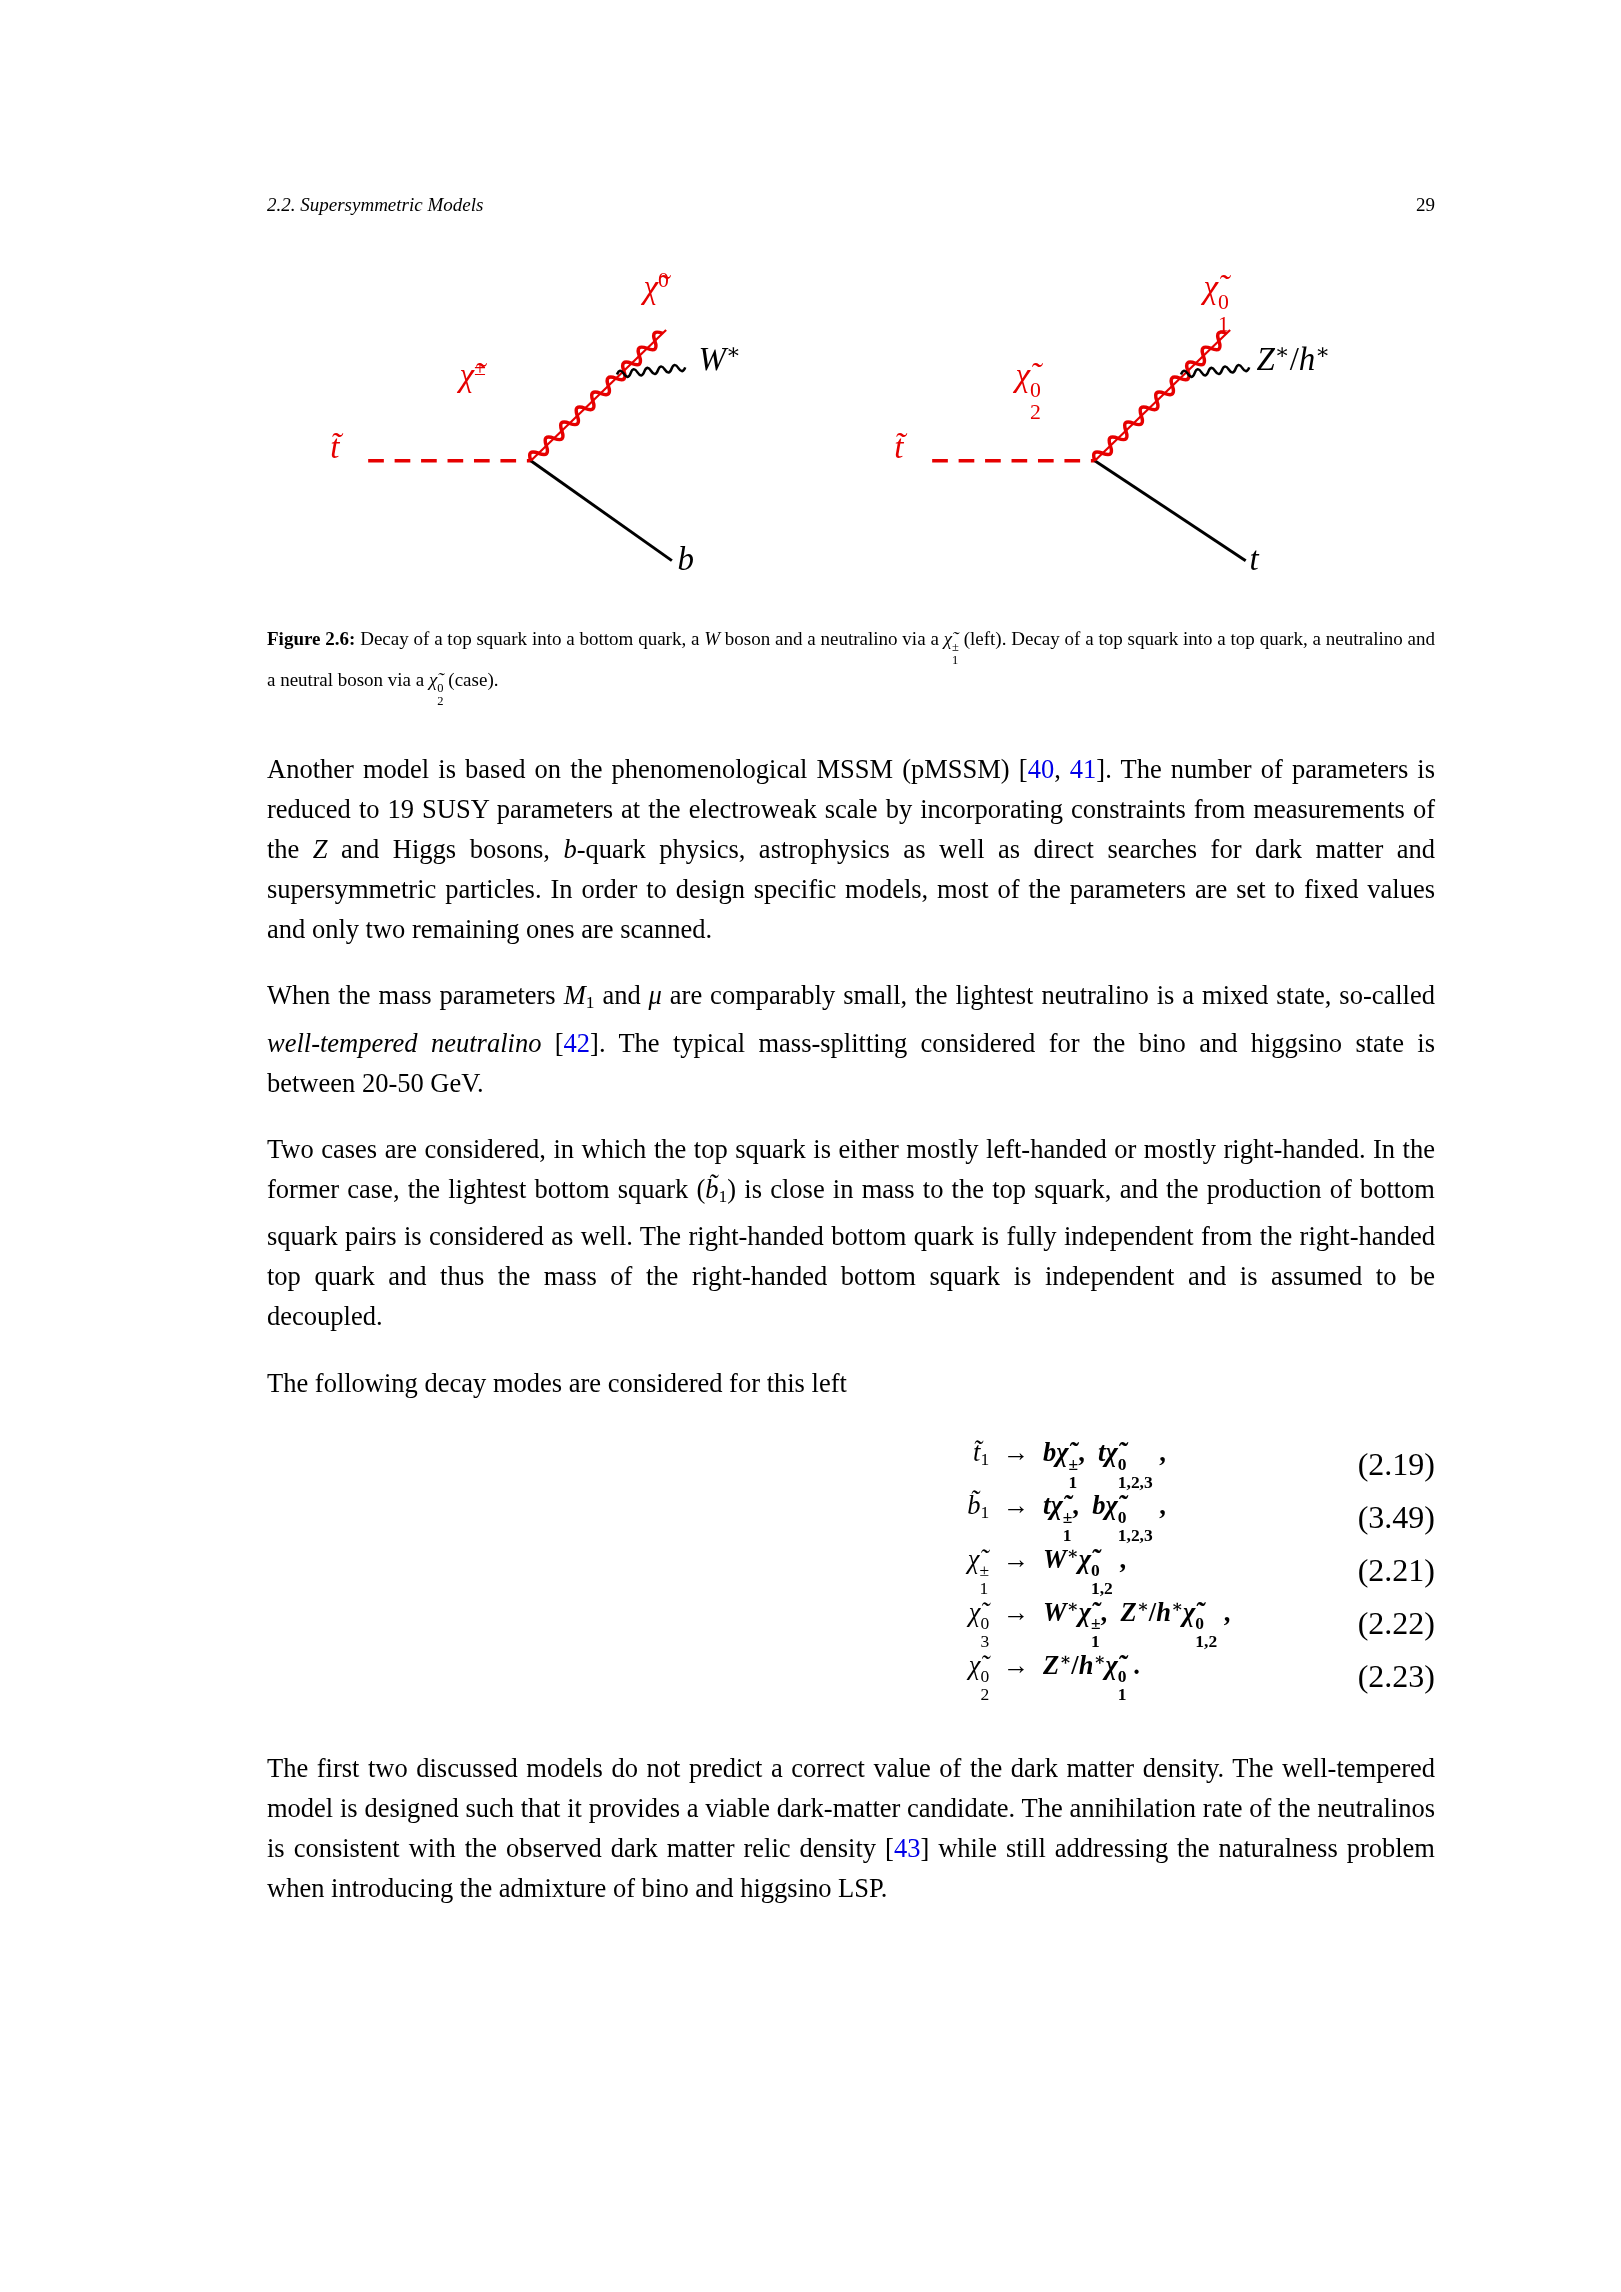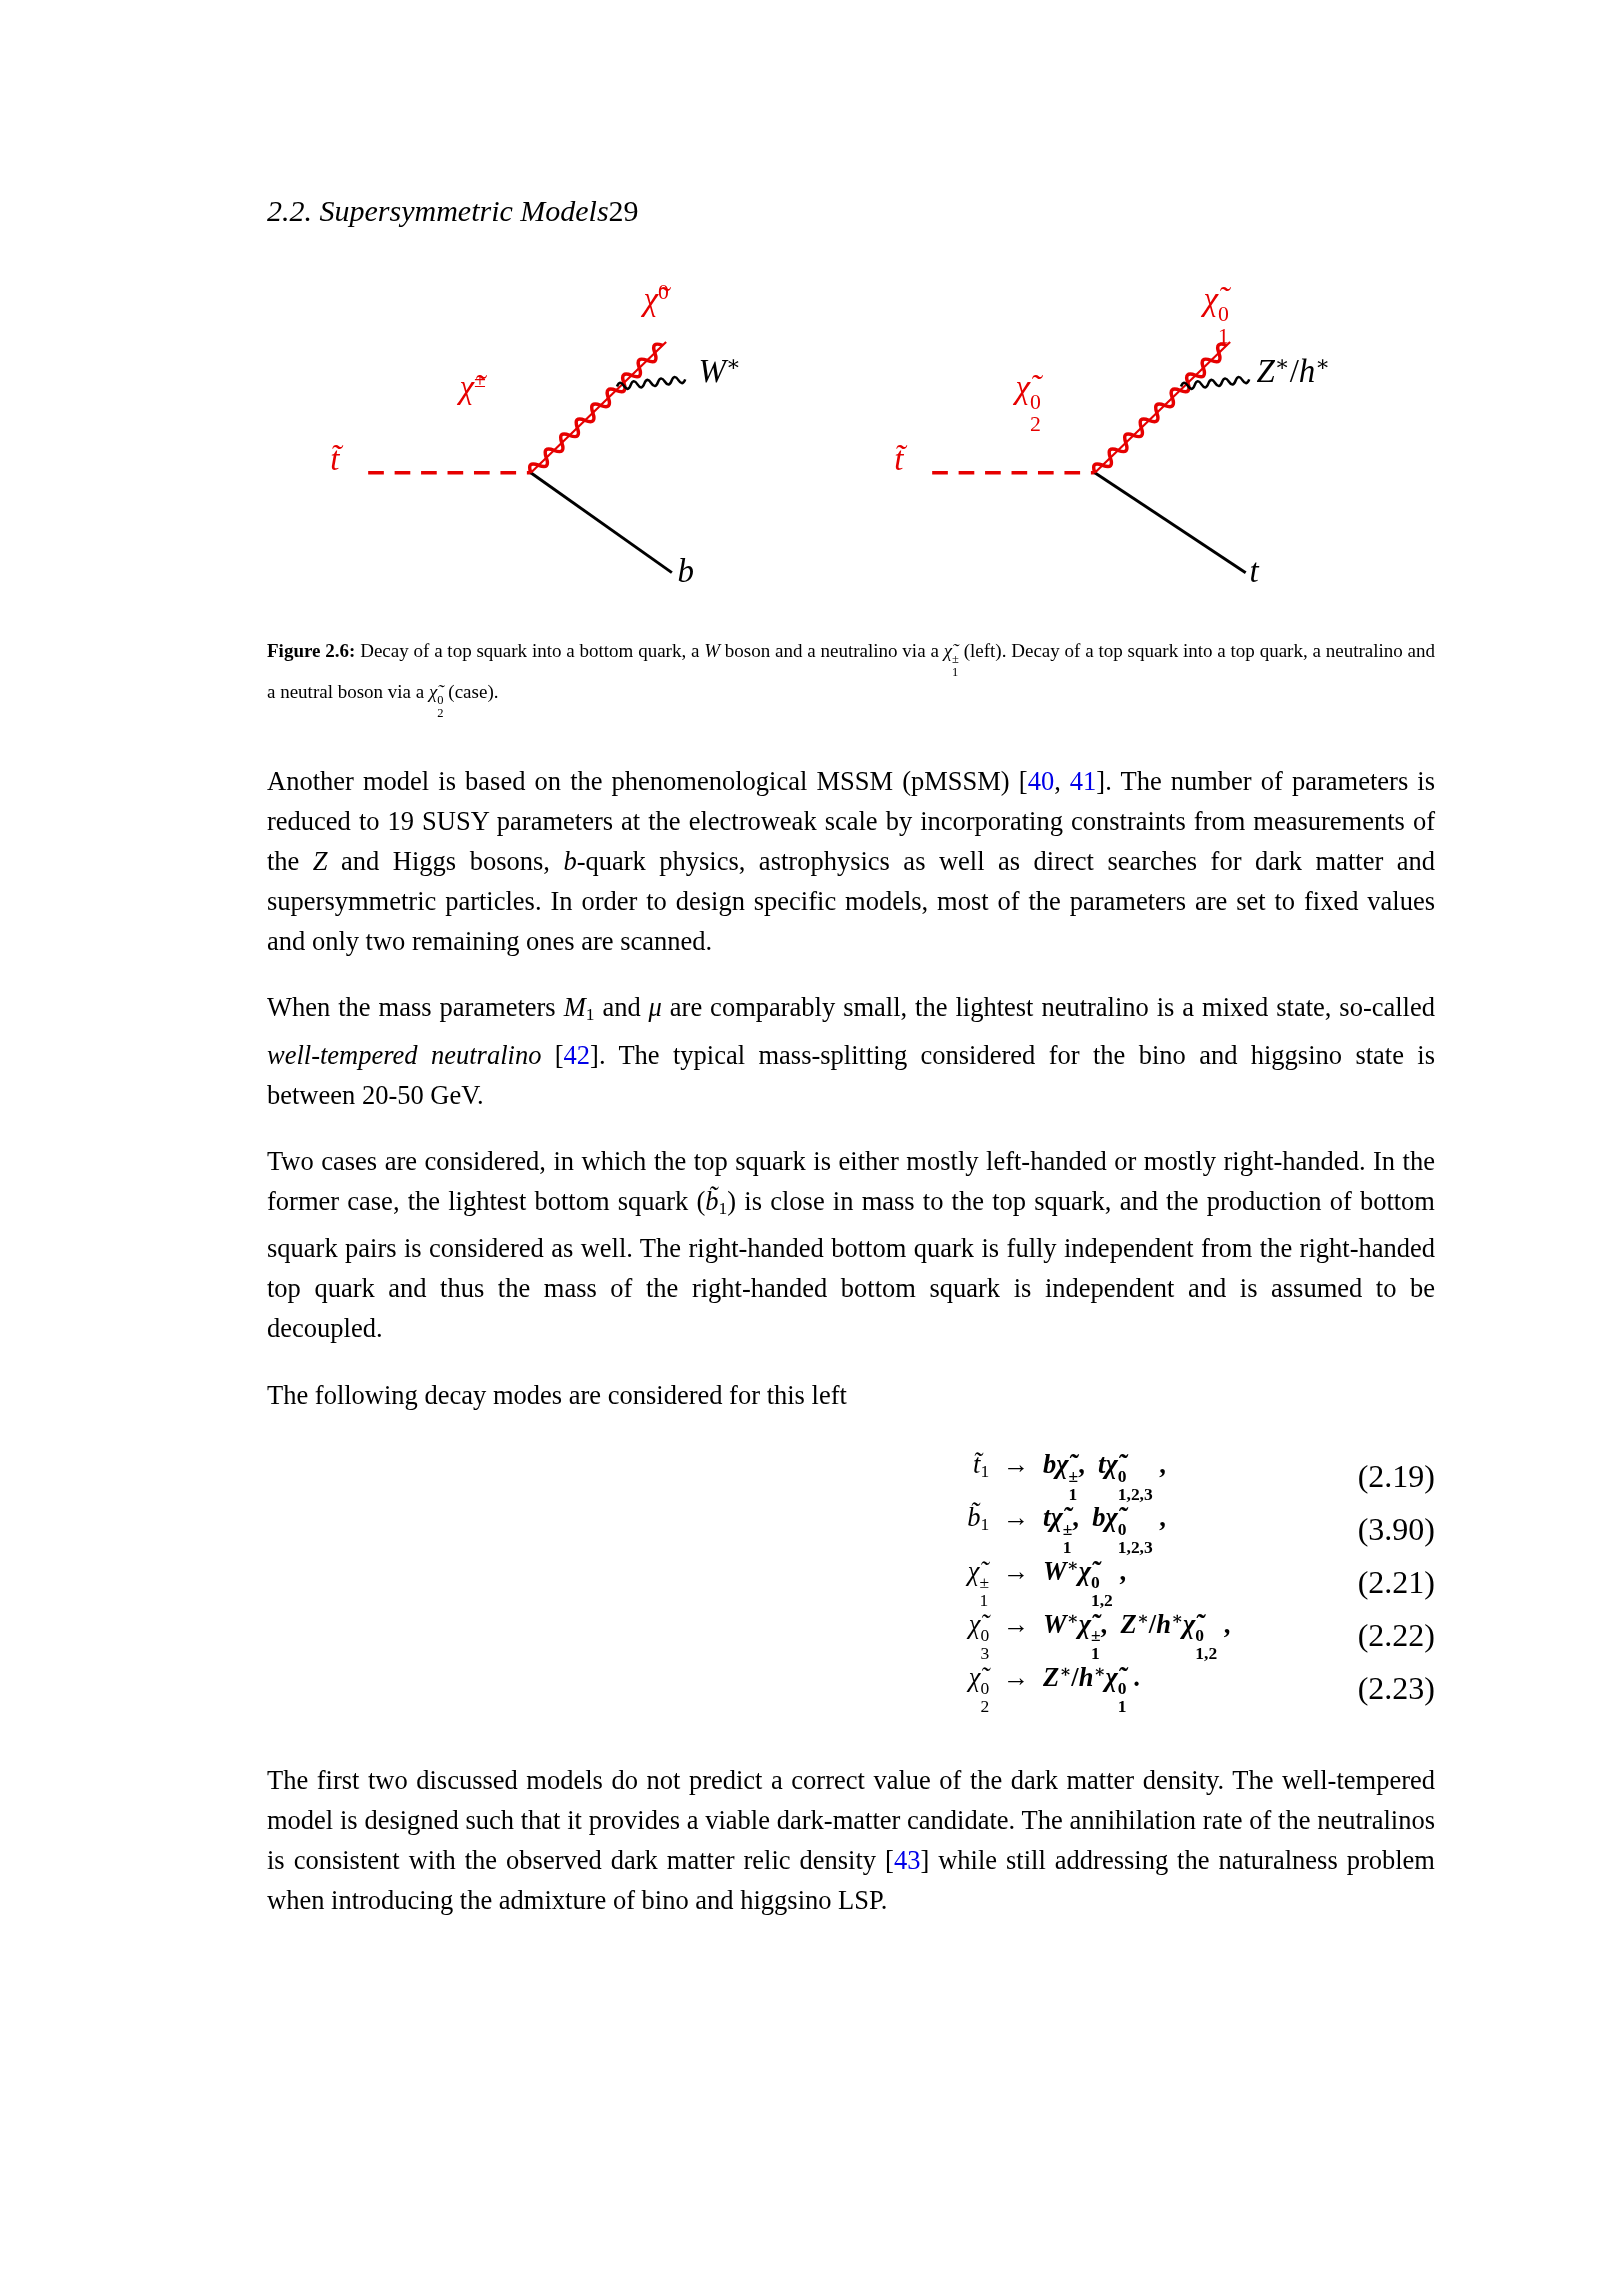--- a/index.html
+++ b/index.html
@@ -5,21 +5,21 @@
   :root { --red:#e60000; --blue:#0000e8; }
   * { box-sizing: border-box; }
   html,body { margin:0; padding:0; }
   body {
     width:1621px; height:2293px; background:#ffffff; color:#000;
     font-family:"Liberation Serif","DejaVu Serif",serif;
   }
   .content { width:1168px; margin-left:267px; padding-top:194px; }
 
   
-  .pagehead { display:flex; font-size:30px; }
+  .pagehead { display:flex; justify-content:space-between; font-size:19px; }
   .pagehead .hleft { font-style:italic; }
 
   
   .figure-row { display:flex; justify-content:center; gap:59px; margin-top:39px; }
   .diagram { position:relative; width:505px; height:338px; }
   .diagram svg { position:absolute; left:0; top:0; }
   .dash { stroke:var(--red); stroke-width:3.6; stroke-dasharray:16 11; }
   .ferm { stroke:#000; stroke-width:3; }
   .chst { stroke:var(--red); stroke-width:2.2; }
   .chwv { fill:none; stroke:var(--red); stroke-width:3.6; }
@@ -137,21 +137,21 @@
     <div class="eq-row">
       <span class="eq-math">
         <span class="eq-lhs"><span class="it">t̃</span><span class="sub">1</span></span><span class="eq-arrow">→</span><span class="eq-rhs"><span class="it">b</span><span class="it">χ̃</span><span class="ss"><span>±</span><span>1</span></span><span>,  </span><span class="it">t</span><span class="it">χ̃</span><span class="ss"><span>0</span><span>1,2,3</span></span><span> ,</span></span>
       </span>
       <span class="eq-no">(2.19)</span>
     </div>
     <div class="eq-row">
       <span class="eq-math">
         <span class="eq-lhs"><span class="it">b̃</span><span class="sub">1</span></span><span class="eq-arrow">→</span><span class="eq-rhs"><span class="it">t</span><span class="it">χ̃</span><span class="ss"><span>±</span><span>1</span></span><span>,  </span><span class="it">b</span><span class="it">χ̃</span><span class="ss"><span>0</span><span>1,2,3</span></span><span> ,</span></span>
       </span>
-      <span class="eq-no">(3.90)</span>
+      <span class="eq-no">(3.49)</span>
     </div>
     <div class="eq-row">
       <span class="eq-math">
         <span class="eq-lhs"><span class="it">χ̃</span><span class="ss"><span>±</span><span>1</span></span></span><span class="eq-arrow">→</span><span class="eq-rhs"><span class="it">W</span><span class="sup">∗</span><span class="it">χ̃</span><span class="ss"><span>0</span><span>1,2</span></span><span> ,</span></span>
       </span>
       <span class="eq-no">(2.21)</span>
     </div>
     <div class="eq-row">
       <span class="eq-math">
         <span class="eq-lhs"><span class="it">χ̃</span><span class="ss"><span>0</span><span>3</span></span></span><span class="eq-arrow">→</span><span class="eq-rhs"><span class="it">W</span><span class="sup">∗</span><span class="it">χ̃</span><span class="ss"><span>±</span><span>1</span></span><span>,  </span><span class="it">Z</span><span class="sup">∗</span><span>/</span><span class="it">h</span><span class="sup">∗</span><span class="it">χ̃</span><span class="ss"><span>0</span><span>1,2</span></span><span> ,</span></span>

